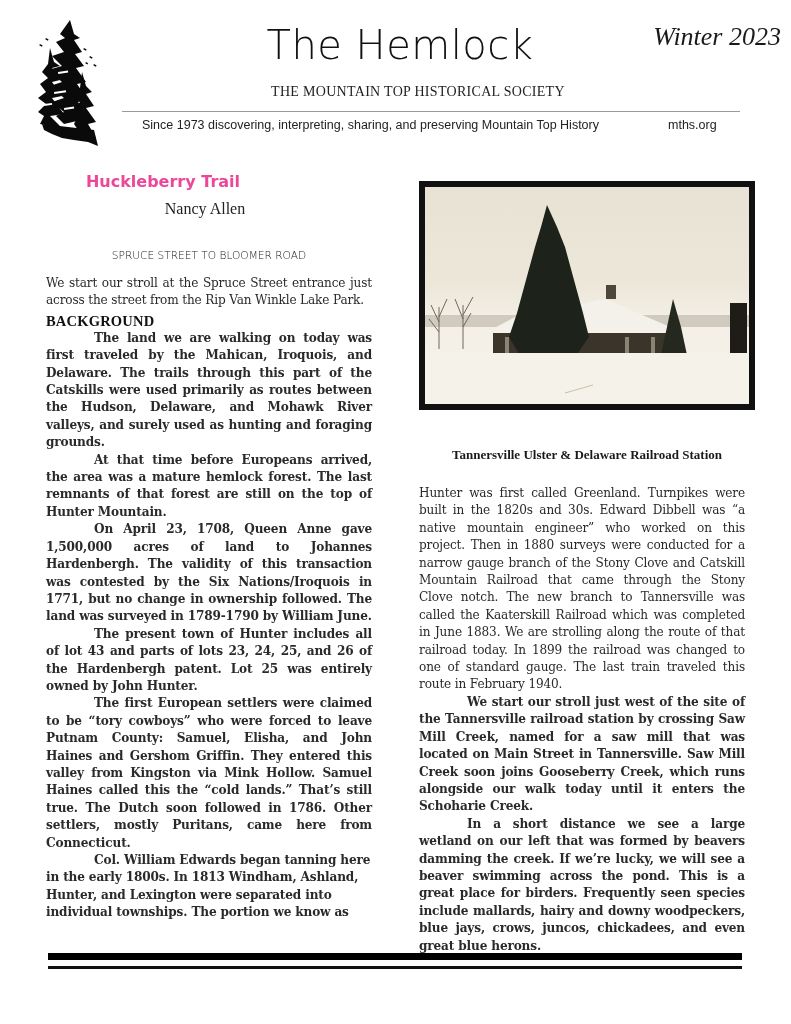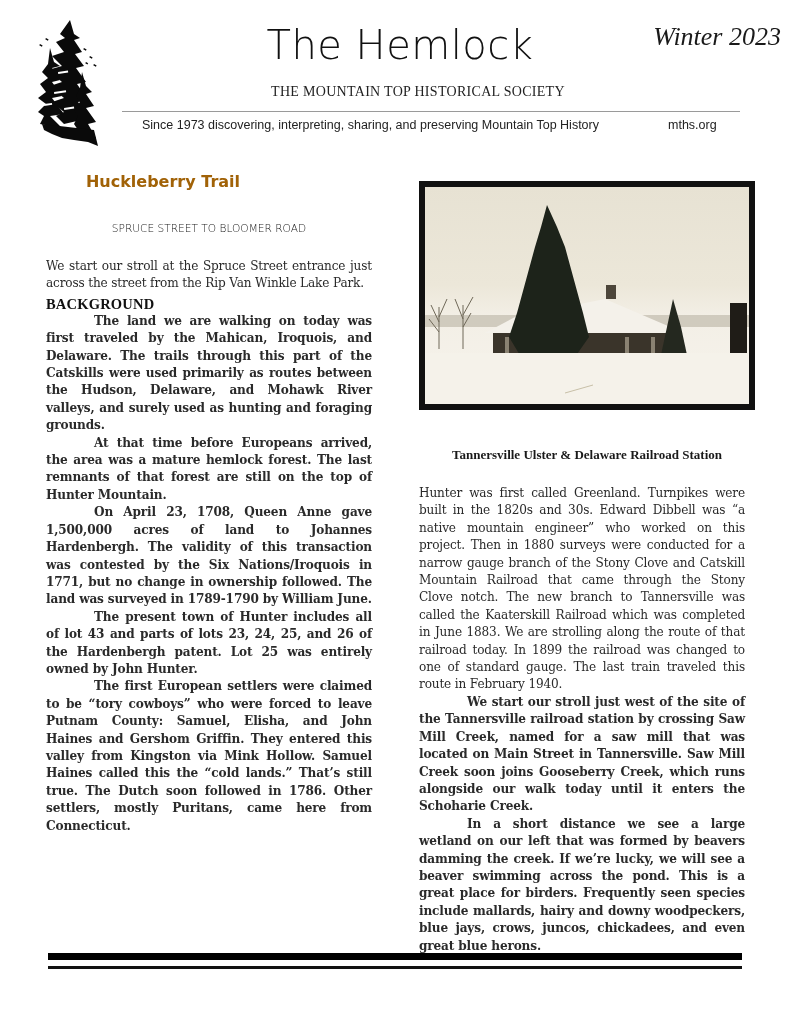--- a/index.html
+++ b/index.html
@@ -30,35 +30,35 @@
     }
     .site {
       position: absolute; left: 668px; top: 118px;
       font-family: "Liberation Sans", sans-serif; font-size: 12.5px; color: #222;
     }
 
     
     .col-left { position: absolute; left: 46px; top: 172px; width: 326px; }
     .art-title {
       text-align: center; font-family: "DejaVu Sans", sans-serif; font-weight: bold;
-      font-size: 16px; color: #a16207; padding-left: 2px; margin-right: 94px;
+      font-size: 16px; color: #ec4899; padding-left: 2px; margin-right: 94px;
     }
     .author {
       text-align: center; font-family: "Liberation Serif", serif; font-size: 16px;
       margin-top: 9px; color: #222; margin-right: 8px;
     }
     .subtitle {
       text-align: center; font-family: "DejaVu Sans", sans-serif; font-size: 10.6px;
       line-height: 14px; letter-spacing: 0px; margin-top: 30px; color: #222; font-weight: 300;
     }
     .body-text {
       font-family: "DejaVu Serif", serif; font-size: 12.1px; line-height: 17.4px;
       text-align: justify; color: #2a2a2a; letter-spacing: -0.15px;
     }
-    .intro { margin-top: 23px; }
+    .intro { margin-top: 13px; }
     .section-head {
       font-family: "Liberation Serif", serif; font-weight: bold; font-size: 14.5px;
       margin-top: 3px; color: #111; letter-spacing: 0.2px;
     }
     .para { text-indent: 48px; font-weight: bold; }
 
     
     .photo-frame {
       position: absolute; left: 419px; top: 181px; width: 336px; height: 229px;
       background: #111; padding: 6px;
@@ -111,30 +111,32 @@
 
 <div class="title">The Hemlock</div>
 <div class="issue">Winter 2023</div>
 <div class="society">THE MOUNTAIN TOP HISTORICAL SOCIETY</div>
 <div class="hdr-rule"></div>
 <div class="tagline">Since 1973 discovering, interpreting, sharing, and preserving Mountain Top History</div>
 <div class="site">mths.org</div>
 
 <div class="col-left">
   <div class="art-title">Huckleberry Trail</div>
+  <div class="author">Nancy Allen</div>
   <div class="subtitle">
     <div>SPRUCE STREET TO BLOOMER ROAD</div>
   </div>
   <p class="body-text intro">We start our stroll at the Spruce Street entrance just across the street from the Rip Van Winkle Lake Park.</p>
   <div class="section-head">BACKGROUND</div>
   <p class="body-text para">The land we are walking on today was first traveled by the Mahican, Iroquois, and Delaware. The trails through this part of the Catskills were used primarily as routes between the Hudson, Delaware, and Mohawk River valleys, and surely used as hunting and foraging grounds.</p>
   <p class="body-text para">At that time before Europeans arrived, the area was a mature hemlock forest.  The last remnants of that forest are still on the top of Hunter Mountain.</p>
   <p class="body-text para">On April 23, 1708, Queen Anne gave 1,500,000 acres of land to Johannes Hardenbergh.  The validity of this transaction was contested by the Six Nations/Iroquois in 1771, but no change in ownership followed.  The land was surveyed in 1789-1790 by William June.</p>
   <p class="body-text para">The present town of Hunter includes all of lot 43 and parts of lots 23, 24, 25, and 26 of the Hardenbergh patent.  Lot 25 was entirely owned by John Hunter.</p>
   <p class="body-text para">The first European settlers were claimed to be “tory cowboys” who were forced to leave Putnam County: Samuel, Elisha, and John Haines and Gershom Griffin.  They entered this valley from Kingston via Mink Hollow.  Samuel Haines called this the “cold lands.”  That’s still true.  The Dutch soon followed in 1786.  Other settlers, mostly Puritans, came here from Connecticut.</p>
+  <p class="body-text para" style="text-align:left;">Col. William Edwards began tanning here in the early 1800s.  In 1813 Windham, Ashland, Hunter, and Lexington were separated into individual townships.  The portion we know as</p>
 </div>
 
 <div class="photo-frame">
   <div class="photo">
     <svg width="100%" height="100%" viewBox="0 0 324 217" preserveAspectRatio="none">
 
       <rect x="0" y="128" width="324" height="12" fill="#b9b3a4" opacity="0.6"></rect>
 
       <g stroke="#6f6858" stroke-width="1" fill="none">
         <path d="M14 162 L14 120 M14 135 L6 118 M14 130 L22 112 M14 145 L4 132"></path>

